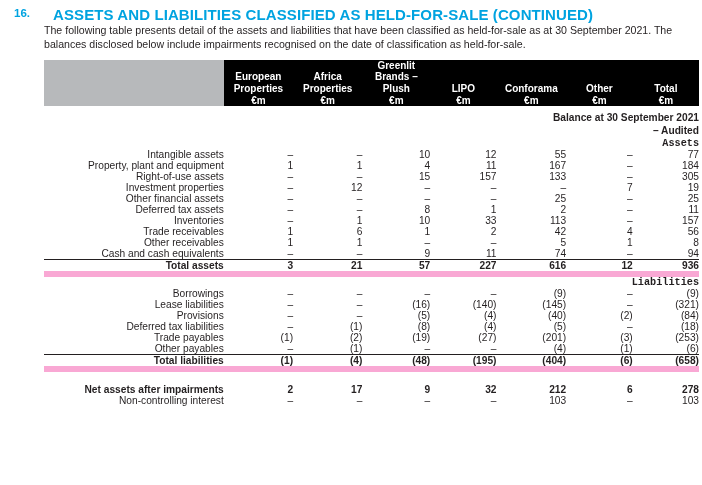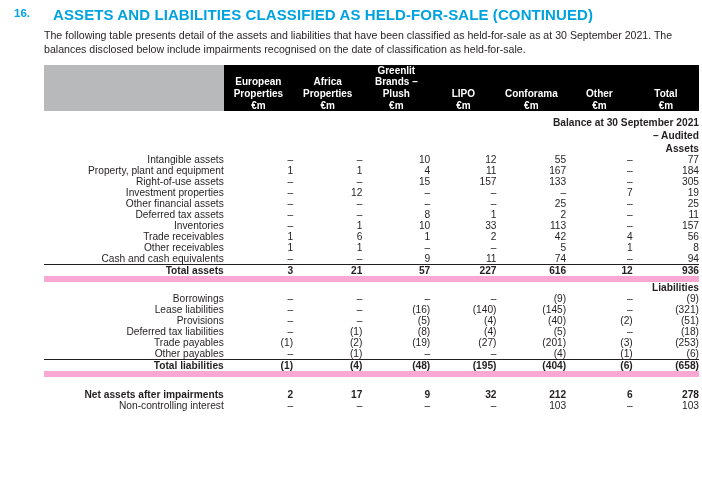--- a/index.html
+++ b/index.html
@@ -35,21 +35,20 @@
   }
   .note-title {
     color: #00a3e0;
     font-weight: bold;
     font-size: 15px;
     letter-spacing: 0.1px;
     margin-left: 9px;
   }
   .intro {
     margin-left: 30px;
-    margin-top: 5px;
     font-size: 10.6px;
     line-height: 1.33;
     color: #231f20;
     max-width: 655px;
   }
   table.fin {
     margin-left: 30px;
     margin-top: 9px;
     border-collapse: collapse;
     width: 655px;
@@ -82,20 +81,21 @@
     text-align: right;
     white-space: nowrap;
   }
   tbody td.label {
     text-align: right;
     padding-left: 2px;
     white-space: nowrap;
   }
   tr.section td.label {
     font-weight: bold;
+    font-family: Liberation Mono, monospace;
   }
   tr.balance td.label {
     font-weight: bold;
     line-height: 1.25;
     padding-top: 6px;
     padding-bottom: 1px;
   }
   tr.total td {
     font-weight: bold;
     border-top: 1px solid #231f20;
@@ -315,21 +315,21 @@
         <td>(321)</td>
       </tr>
       <tr>
         <td class="label">Provisions</td>
         <td>–</td>
         <td>–</td>
         <td>(5)</td>
         <td>(4)</td>
         <td>(40)</td>
         <td>(2)</td>
-        <td>(51)</td>
+        <td>(84)</td>
       </tr>
       <tr>
         <td class="label">Deferred tax liabilities</td>
         <td>–</td>
         <td>(1)</td>
         <td>(8)</td>
         <td>(4)</td>
         <td>(5)</td>
         <td>–</td>
         <td>(18)</td>

